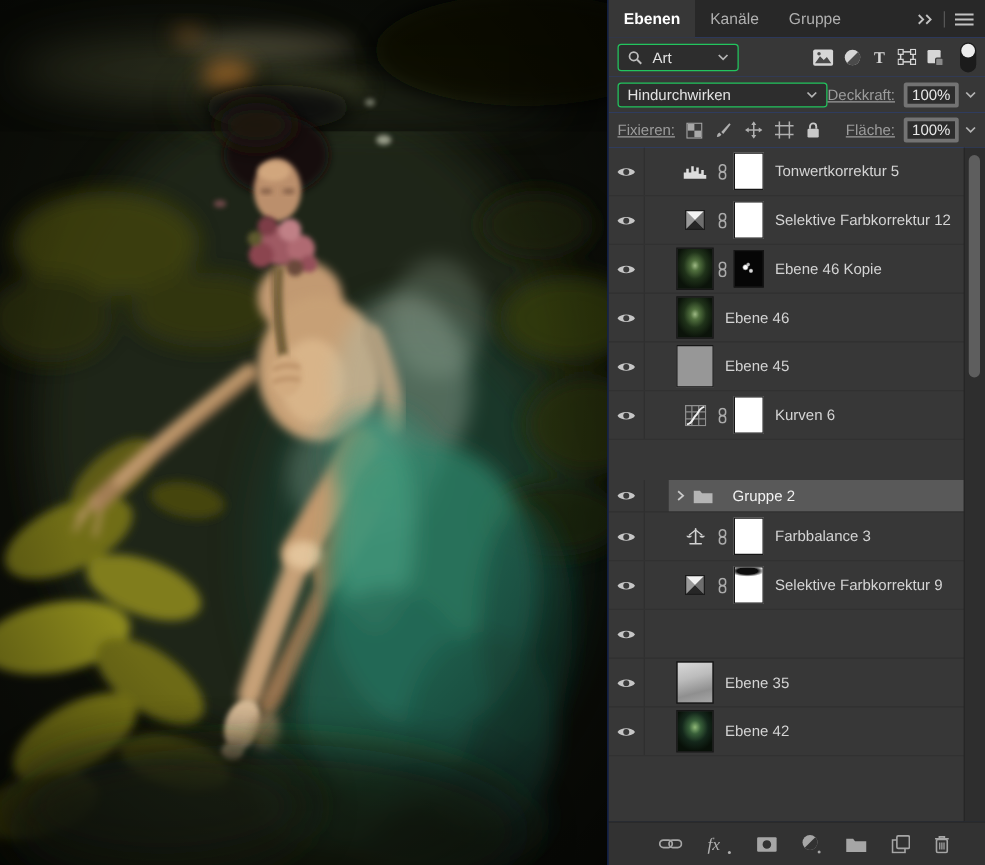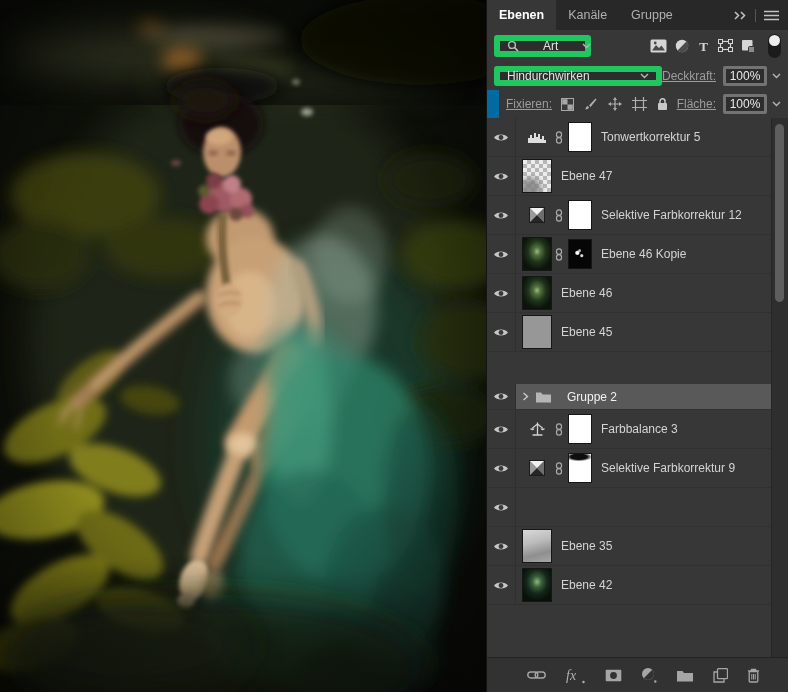--- a/index.html
+++ b/index.html
@@ -1,51 +1,51 @@
 <!DOCTYPE html>
 <html><head>
 <meta charset="utf-8">
 <style>
   html,body{margin:0;padding:0;background:#000;}
   .app{position:relative;width:788px;height:692px;overflow:hidden;background:#000;
        font-family:"Liberation Sans",sans-serif;-webkit-font-smoothing:antialiased;}
   
   .photo{position:absolute;left:0;top:0;width:486px;height:692px;overflow:hidden;}
   
-  .panel{position:absolute;left:486px;top:0;width:302px;height:692px;background:#0369a1;
+  .panel{position:absolute;left:486px;top:0;width:302px;height:692px;background:#1d4ed8;
          display:flex;flex-direction:column;box-sizing:border-box;border-left:1px solid #141414;}
   .tabbar{height:30px;background:#282828;display:flex;align-items:stretch;flex:none;}
   .tab{padding:0 12px;display:flex;align-items:center;font-size:12.5px;color:#b0b0b0;}
   .tab.active{background:#373737;color:#ffffff;font-weight:bold;}
   .tabbar-right{margin-left:auto;display:flex;align-items:center;gap:8px;padding-right:9px;}
   .vdiv{width:1px;height:13px;background:#565656;}
   .chrome-row{display:flex;align-items:center;padding:0 7px;flex:none;background:#373737;}
   .row-filter{height:31px;}
   .row-blend{height:29px;}
-  .row-lock{height:28px;margin-left:12px;}
-  .select{height:22px;background:#2d2d2d;border:6px solid #22c55e;border-radius:3px;
-          display:flex;align-items:center;padding:0 7px;color:#e2e2e2;font-size:12px;gap:24px;box-sizing:border-box;}
+  .row-lock{height:28px;}
+  .select{height:22px;background:#2d2d2d;border:1px solid #22c55e;border-radius:3px;
+          display:flex;align-items:center;padding:0 7px;color:#e2e2e2;font-size:12px;gap:8px;box-sizing:border-box;}
   .search-select{width:97px;}
   .blend-select{width:171px;height:20px;}
   .chev{margin-left:auto;display:flex;}
   .filter-icons{display:flex;gap:8px;margin-left:auto;align-items:center;}
   .icon-btn{display:flex;align-items:center;justify-content:center;}
   .toggle{width:13px;height:24px;background:#1b1b1b;border-radius:7px;margin-left:13px;position:relative;flex:none;}
   .toggle .knob{position:absolute;top:1px;left:1px;width:11px;height:11px;border-radius:50%;background:#ededed;}
   .lbl{color:#9c9c9c;font-size:12px;white-space:nowrap;text-decoration:underline;}
   .valuebox{min-width:44px;height:20px;background:#2d2d2d;border:3px solid #737373;border-radius:2px;
             color:#e9e9e9;font-size:12px;display:flex;align-items:center;justify-content:center;
             margin-left:7px;box-sizing:border-box;}
   .right-group{margin-left:auto;display:flex;align-items:center;}
   .lock-icons{display:flex;gap:10px;margin-left:9px;align-items:center;}
   .list-wrap{flex:1;position:relative;background:#373737;overflow:hidden;}
   .list{position:absolute;left:0;top:0;right:16px;bottom:0;}
   .scrollstrip{position:absolute;right:0;top:0;width:16px;bottom:0;background:#2e2e2e;border-left:1px solid #262626;}
   .scrollthumb{position:absolute;left:3px;top:6px;width:9px;height:178px;background:#5e5e5e;border-radius:5px;}
-  .layer-row{display:flex;align-items:stretch;height:39px;border-bottom:1px solid #313131;box-sizing:border-box;}
+  .layer-row{display:flex;align-items:stretch;height:39px;border-bottom:1px solid #313131;box-sizing:border-box;gap:19px;}
   .layer-row.group{height:26px;margin-top:32px;}
   .eye-cell{width:28px;flex:none;display:flex;align-items:center;justify-content:center;border-right:1px solid #2f2f2f;}
   .row-content{flex:1;display:flex;align-items:center;padding-left:6px;min-width:0;}
   .layer-row.selected .row-content{background:#595959;}
   .thumb{width:30px;height:34px;border:1px solid #161616;box-sizing:border-box;flex:none;}
   .adj-slot{width:30px;display:flex;align-items:center;justify-content:center;flex:none;}
   .chain{margin:0 3px;display:flex;flex:none;}
   .mask{width:24px;height:30px;border:1px solid #161616;box-sizing:border-box;flex:none;margin-left:2px;}
   .layer-name{margin-left:9px;font-size:12px;color:#d4d4d4;white-space:nowrap;}
   .layer-row.selected .layer-name{color:#f2f2f2;}
@@ -367,32 +367,20 @@
             </div>
           </div>
           <div class="layer-row">
             <div class="eye-cell">
               <svg width="16" height="11" viewBox="0 0 16 11">
                 <path d="M1 5.5C3.5 1.5 12.5 1.5 15 5.5 12.5 9.5 3.5 9.5 1 5.5Z" fill="#c6c6c6"></path>
                 <circle cx="8" cy="5.5" r="2.4" fill="#3a3a3a"></circle>
               </svg>
             </div>
             <div class="row-content">
-              <div class="thumb t-checker"></div>
-              <div class="layer-name">Ebene 47</div>
-            </div>
-          </div>
-          <div class="layer-row">
-            <div class="eye-cell">
-              <svg width="16" height="11" viewBox="0 0 16 11">
-                <path d="M1 5.5C3.5 1.5 12.5 1.5 15 5.5 12.5 9.5 3.5 9.5 1 5.5Z" fill="#c6c6c6"></path>
-                <circle cx="8" cy="5.5" r="2.4" fill="#3a3a3a"></circle>
-              </svg>
-            </div>
-            <div class="row-content">
               <div class="adj-slot">
                 <svg width="16" height="16" viewBox="0 0 16 16">
                   <rect width="16" height="16" fill="#cfcfcf"></rect>
                   <path d="M0 0h16L8 8Z" fill="#f2f2f2"></path>
                   <path d="M0 0v16l8-8Z" fill="#9a9a9a"></path>
                   <path d="M16 0v16L8 8Z" fill="#6e6e6e"></path>
                   <path d="M0 16h16L8 8Z" fill="#262626"></path>
                   <rect x="0.5" y="0.5" width="15" height="15" fill="none" stroke="#1c1c1c"></rect>
                 </svg>
               </div>
@@ -440,20 +428,45 @@
           <div class="layer-row">
             <div class="eye-cell">
               <svg width="16" height="11" viewBox="0 0 16 11">
                 <path d="M1 5.5C3.5 1.5 12.5 1.5 15 5.5 12.5 9.5 3.5 9.5 1 5.5Z" fill="#c6c6c6"></path>
                 <circle cx="8" cy="5.5" r="2.4" fill="#3a3a3a"></circle>
               </svg>
             </div>
             <div class="row-content">
               <div class="thumb t-gray"></div>
               <div class="layer-name">Ebene 45</div>
+            </div>
+          </div>
+          <div class="layer-row">
+            <div class="eye-cell">
+              <svg width="16" height="11" viewBox="0 0 16 11">
+                <path d="M1 5.5C3.5 1.5 12.5 1.5 15 5.5 12.5 9.5 3.5 9.5 1 5.5Z" fill="#c6c6c6"></path>
+                <circle cx="8" cy="5.5" r="2.4" fill="#3a3a3a"></circle>
+              </svg>
+            </div>
+            <div class="row-content">
+              <div class="adj-slot">
+                <svg width="17" height="17" viewBox="0 0 17 17">
+                  <path d="M0 5.5H17M0 11H17M5.5 0V17M11 0V17" stroke="#8f8f8f" stroke-width="1"></path>
+                  <rect x="0.5" y="0.5" width="16" height="16" fill="none" stroke="#8f8f8f"></rect>
+                  <path d="M1.5 15.5C6 15 6.5 10 8.5 8.5 10.5 7 11 2.5 15.5 1.5" fill="none" stroke="#efefef" stroke-width="1.6"></path>
+                </svg>
+              </div>
+              <div class="chain">
+                <svg width="8" height="13" viewBox="0 0 8 13">
+                  <rect x="1.5" y="0.8" width="5" height="5.6" rx="2.4" fill="none" stroke="#ababab" stroke-width="1.2"></rect>
+                  <rect x="1.5" y="6.6" width="5" height="5.6" rx="2.4" fill="none" stroke="#ababab" stroke-width="1.2"></rect>
+                </svg>
+              </div>
+              <div class="mask m-white"></div>
+              <div class="layer-name">Kurven 6</div>
             </div>
           </div>
           <div class="layer-row selected group">
             <div class="eye-cell">
               <svg width="16" height="11" viewBox="0 0 16 11">
                 <path d="M1 5.5C3.5 1.5 12.5 1.5 15 5.5 12.5 9.5 3.5 9.5 1 5.5Z" fill="#c6c6c6"></path>
                 <circle cx="8" cy="5.5" r="2.4" fill="#3a3a3a"></circle>
               </svg>
             </div>
             <div class="row-content">

